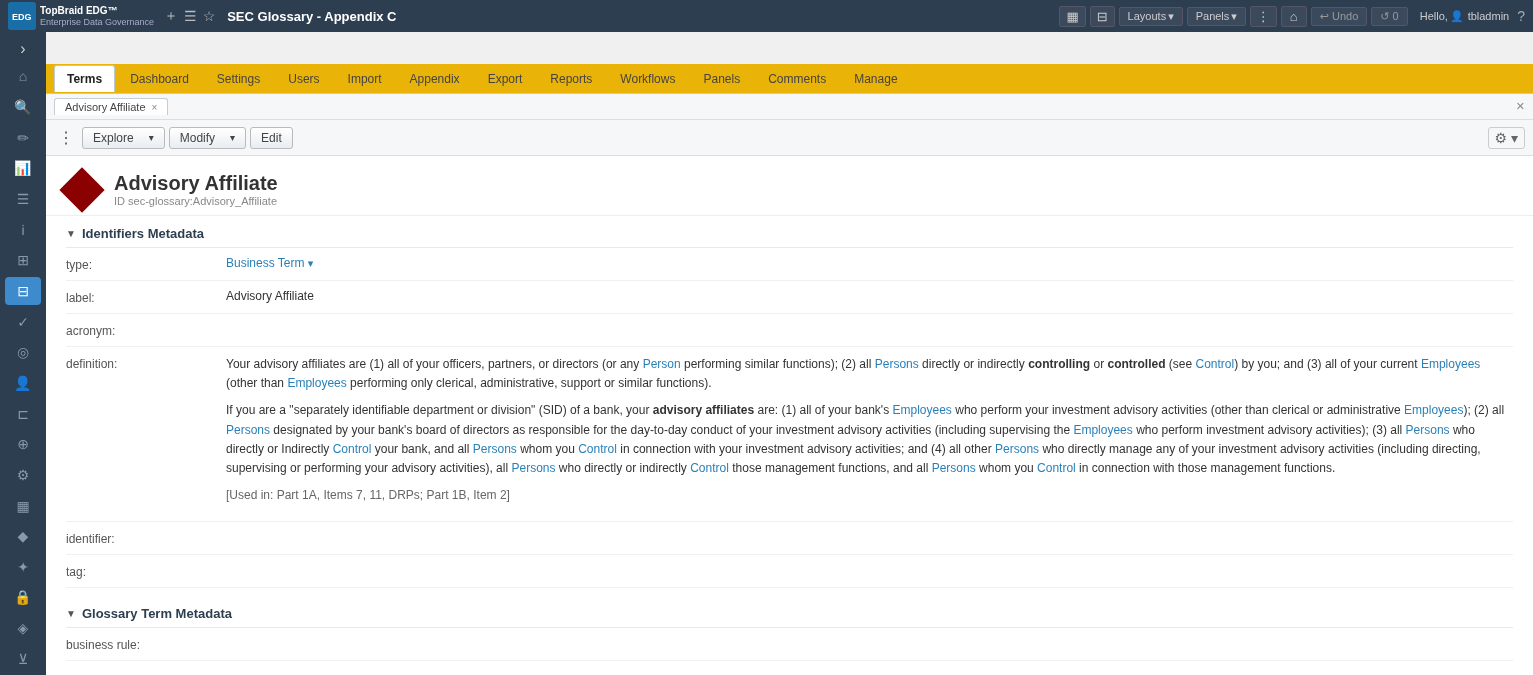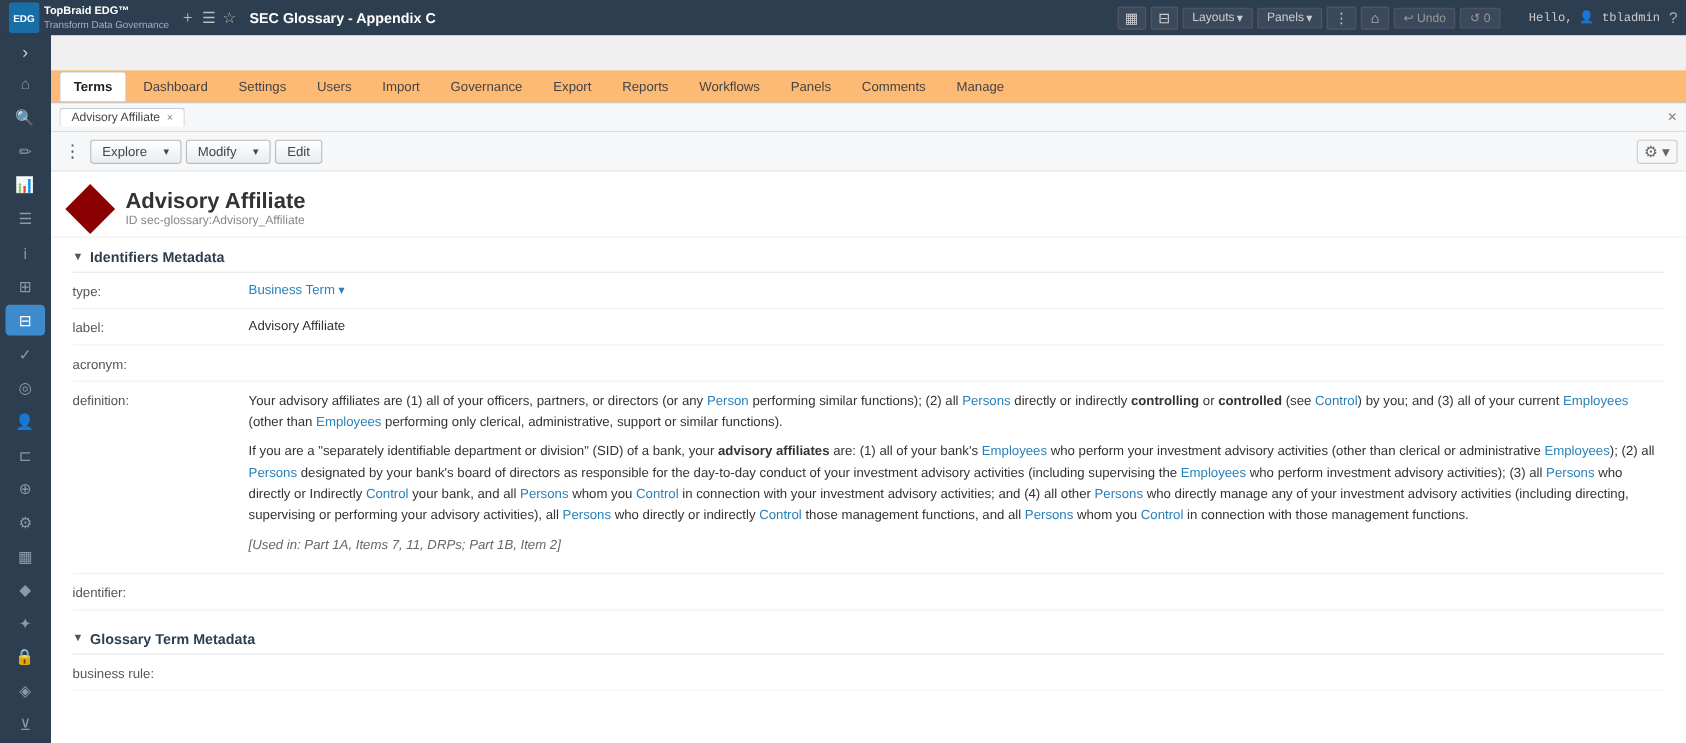--- a/index.html
+++ b/index.html
@@ -16,41 +16,41 @@
     #topbar .top-icons span { color: #bbb; cursor: pointer; font-size: 14px; }
     #topbar .app-title { color: #fff; font-size: 13px; font-weight: bold; margin-left: 6px; }
     #topbar .spacer { flex: 1; }
     #topbar .toolbar-right { display: flex; align-items: center; gap: 4px; }
     #topbar .tb-btn {
       background: #3a4a5c; border: 1px solid #556; color: #ccc; padding: 2px 8px; font-size: 11px; cursor: pointer; border-radius: 2px; display: flex; align-items: center; gap: 2px;
     }
     #topbar .icon-btn { background: #3a4a5c; border: 1px solid #556; color: #ccc; padding: 2px 6px; cursor: pointer; border-radius: 2px; font-size: 13px; }
     #topbar .home-btn { background: #3a4a5c; border: 1px solid #556; color: #ccc; padding: 2px 8px; cursor: pointer; border-radius: 2px; font-size: 13px; }
     #topbar .undo-btn { background: #3a4a5c; border: 1px solid #556; color: #999; padding: 2px 8px; cursor: pointer; border-radius: 2px; font-size: 11px; }
-    #topbar .user-info { color: #ccc; font-size: 11px; margin-left: 22px; font-family: Liberation Mono, monospace; }
+    #topbar .user-info { color: #ccc; font-size: 11px; margin-left: 8px; }
     #topbar .help-btn { color: #aaa; font-size: 14px; cursor: pointer; margin-left: 4px; }
 
     
     #sidebar {
       position: fixed; left: 0; top: 32px; bottom: 0; width: 46px; background: #2c3e50; display: flex; flex-direction: column; align-items: center; padding-top: 4px; z-index: 100;
     }
     .sidebar-icon {
       width: 36px; height: 36px; display: flex; align-items: center; justify-content: center; color: #8899aa; font-size: 14px; cursor: pointer; border-radius: 4px; margin-bottom: 2px;
     }
     .sidebar-icon.active { background: #3d8bcd; color: #fff; }
     .sidebar-arrow { color: #ccc; font-size: 16px; cursor: pointer; padding: 4px; }
 
     
     #main {
       margin-left: 46px; margin-top: 32px; display: flex; flex-direction: column; height: calc(100vh - 32px);
     }
 
     
     #nav-tabs {
-      background: #fdba74; border-bottom: 1px solid #c0c8d0; display: flex; align-items: center; padding: 0 8px; height: 30px;
+      background: #eab308; border-bottom: 1px solid #c0c8d0; display: flex; align-items: center; padding: 0 8px; height: 30px;
     }
     .nav-tab {
       padding: 6px 12px; font-size: 12px; cursor: pointer; color: #444; border: 1px solid transparent; border-bottom: none; margin-right: 2px; border-radius: 3px 3px 0 0;
     }
     .nav-tab.active { background: #fff; border-color: #c0c8d0; border-bottom-color: #fff; color: #222; font-weight: bold; }
 
     
     #content-tabs {
       background: #f5f7f9; border-bottom: 1px solid #ddd; display: flex; align-items: center; padding: 0 8px; height: 26px;
     }
@@ -105,39 +105,39 @@
     .form-label {
       width: 160px; min-width: 160px; font-size: 12px; color: #555; padding-top: 2px; padding-right: 16px;
     }
     .form-value { font-size: 12px; color: #333; flex: 1; }
     .form-link { color: #2980b9; text-decoration: none; cursor: pointer; }
     .form-dropdown { color: #2980b9; font-size: 11px; }
 
     
     .definition-text { font-size: 12px; line-height: 1.6; color: #333; }
     .definition-text p { margin-bottom: 8px; }
-    .italic-text { font-style: italic; color: #666; }
+    .italic-text { color: #666; }
 
     
     #content::-webkit-scrollbar { width: 8px; }
     #content::-webkit-scrollbar-track { background: #f0f0f0; }
     #content::-webkit-scrollbar-thumb { background: #bbb; border-radius: 4px; }
   </style>
 </head>
 <body>
 
 <div id="topbar">
   <div class="logo">
     <svg width="28" height="28" viewBox="0 0 28 28">
       <rect width="28" height="28" fill="#1a6ea8" rx="3"></rect>
       <text x="4" y="18" fill="white" font-size="9" font-weight="bold">EDG</text>
     </svg>
     <div style="display:flex;flex-direction:column;">
       <span class="logo-text">TopBraid EDG™</span>
-      <span class="logo-sub">Transform Data Governance</span>
+      <span class="logo-sub">Enterprise Data Governance</span>
     </div>
   </div>
   <div class="top-icons">
     <span>＋</span>
     <span>☰</span>
     <span>☆</span>
   </div>
   <span class="app-title">SEC Glossary - Appendix C</span>
   <div class="spacer"></div>
   <div class="toolbar-right">
@@ -188,21 +188,21 @@
 </div>
 
 <div id="main">
 
   <div id="nav-tabs">
     <div class="nav-tab active">Terms</div>
     <div class="nav-tab">Dashboard</div>
     <div class="nav-tab">Settings</div>
     <div class="nav-tab">Users</div>
     <div class="nav-tab">Import</div>
-    <div class="nav-tab">Governance</div>
+    <div class="nav-tab">Appendix</div>
     <div class="nav-tab">Export</div>
     <div class="nav-tab">Reports</div>
     <div class="nav-tab">Workflows</div>
     <div class="nav-tab">Panels</div>
     <div class="nav-tab">Comments</div>
     <div class="nav-tab">Manage</div>
   </div>
 
   <div id="content-tabs">
     <div class="content-tab active">
@@ -277,20 +277,24 @@
           </p>
           <p class="italic-text">[Used in: Part 1A, Items 7, 11, DRPs; Part 1B, Item 2]</p>
         </div>
       </div>
 
       <div class="form-row">
         <span class="form-label">identifier:</span>
         <span class="form-value"></span>
       </div>
 
+      <div class="form-row">
+        <span class="form-label">tag:</span>
+        <span class="form-value"></span>
+      </div>
     </div>
 
     <div class="section" style="margin-top: 8px;">
       <div class="section-header">
         <span class="section-arrow">▼</span>
         <span class="section-title">Glossary Term Metadata</span>
       </div>
 
       <div class="form-row">
         <span class="form-label">business rule:</span>

